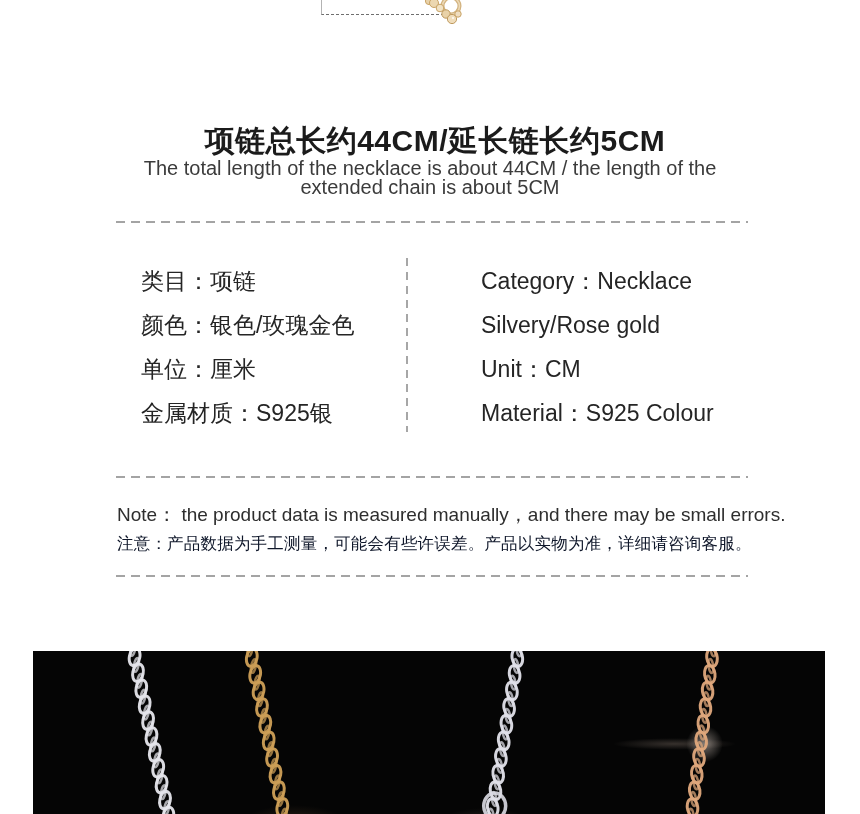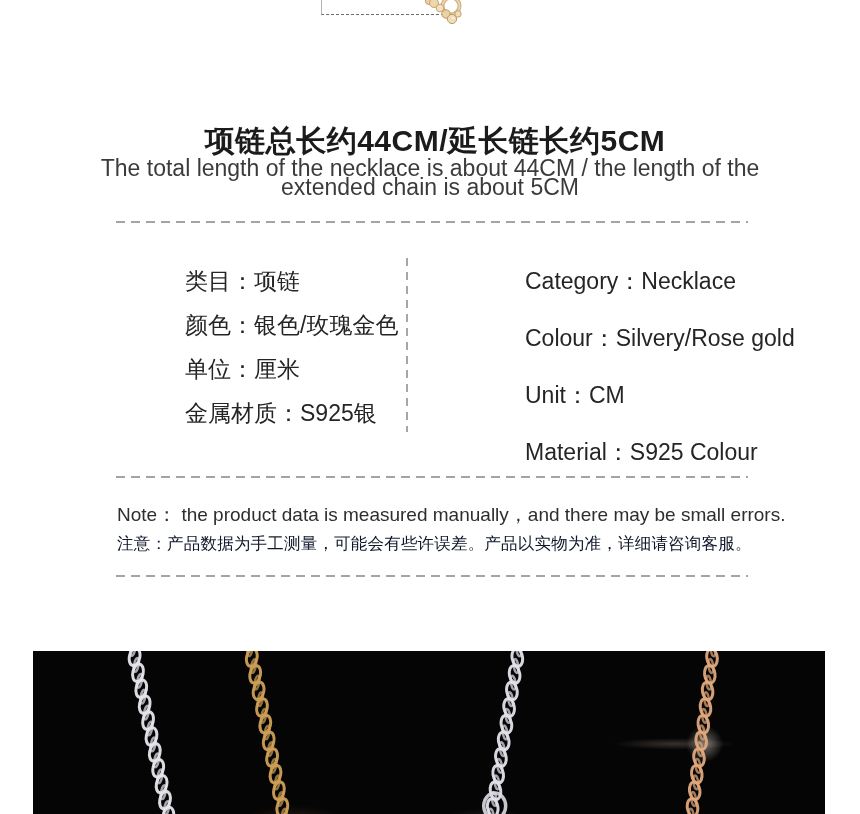--- a/index.html
+++ b/index.html
@@ -15,38 +15,38 @@
   .ornament { position:absolute; left:404px; top:0; width:72px; height:30px; }
 
   
   .title {
     position:absolute; top:121px; left:0; width:100%;
     text-align:center; font-size:30px; font-weight:700;
     color:#1b1b1b; letter-spacing:0.5px;padding-left:10px;
   }
   .subtitle {
     position:absolute; top:159px; left:0; width:100%;
-    text-align:center; font-size:23px; line-height:18.5px; color:#3b3b3b;
+    text-align:center; font-size:20px; line-height:18.5px; color:#3b3b3b;
   }
 
   
   .h-divider {
     position:absolute; left:116px; width:632px; height:2px;
     background:repeating-linear-gradient(90deg,#8d8d8d 0 9px, transparent 9px 15px);
     opacity:.8;
   }
   .h-divider.d1 { top:221px; }
   .h-divider.d2 { top:476px; }
   .h-divider.d3 { top:575px; }
 
   
   .spec-col { position:absolute; top:259px; display:flex; flex-direction:column; }
   .spec-col.cn { left:141px; }
-  .spec-col.en { left:481px;gap:13px; }
-  .spec-row { height:44px; display:flex; align-items:center; font-size:23px; color:#252525; white-space:nowrap;margin-left:44px; }
+  .spec-col.en { left:481px; }
+  .spec-row { height:44px; display:flex; align-items:center; font-size:23px; color:#252525; white-space:nowrap; }
   .v-divider {
     position:absolute; left:406px; top:258px; width:2px; height:174px;
     background:repeating-linear-gradient(180deg,#979797 0 8px, transparent 8px 14px);
     opacity:.85;
   }
 
   
   .note-en { position:absolute; top:502px; left:117px; font-size:19px; color:#2e2e2e; white-space:nowrap; }
   .note-cn { position:absolute; top:533px; left:117px; font-size:16.5px; color:#0f172a; letter-spacing:0.2px; white-space:nowrap; }
 
@@ -108,21 +108,20 @@
 </div>
 
 <div class="v-divider"></div>
 
 <div class="spec-col en">
   <div class="spec-row">
       <span>Category：</span>
       <span>Necklace</span>
     </div>
   <div class="spec-row">
-      <span>Colour：</span>
       <span>Silvery/Rose gold</span>
     </div>
   <div class="spec-row">
       <span>Unit：</span>
       <span>CM</span>
     </div>
   <div class="spec-row">
       <span>Material：</span>
       <span>S925 Colour</span>
     </div>

